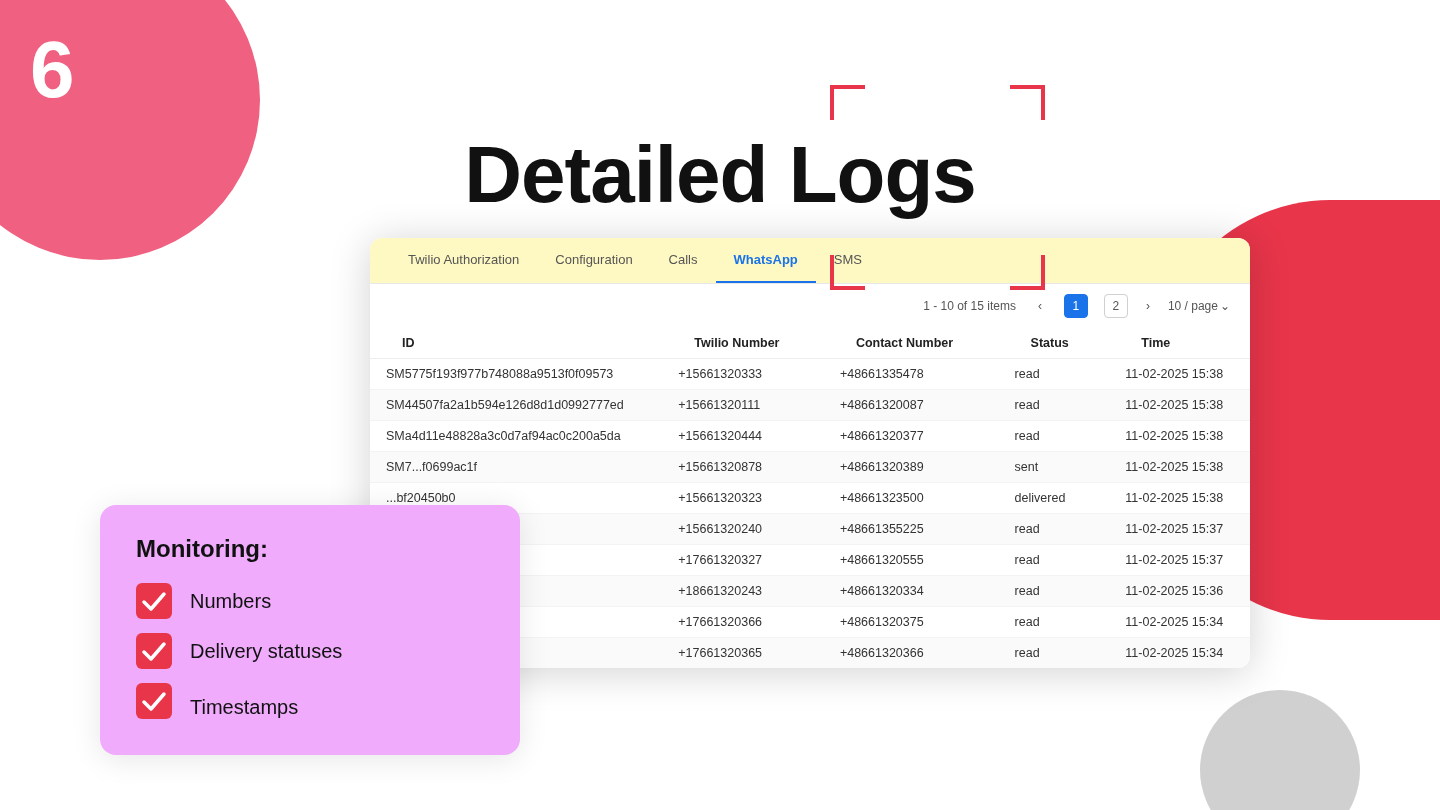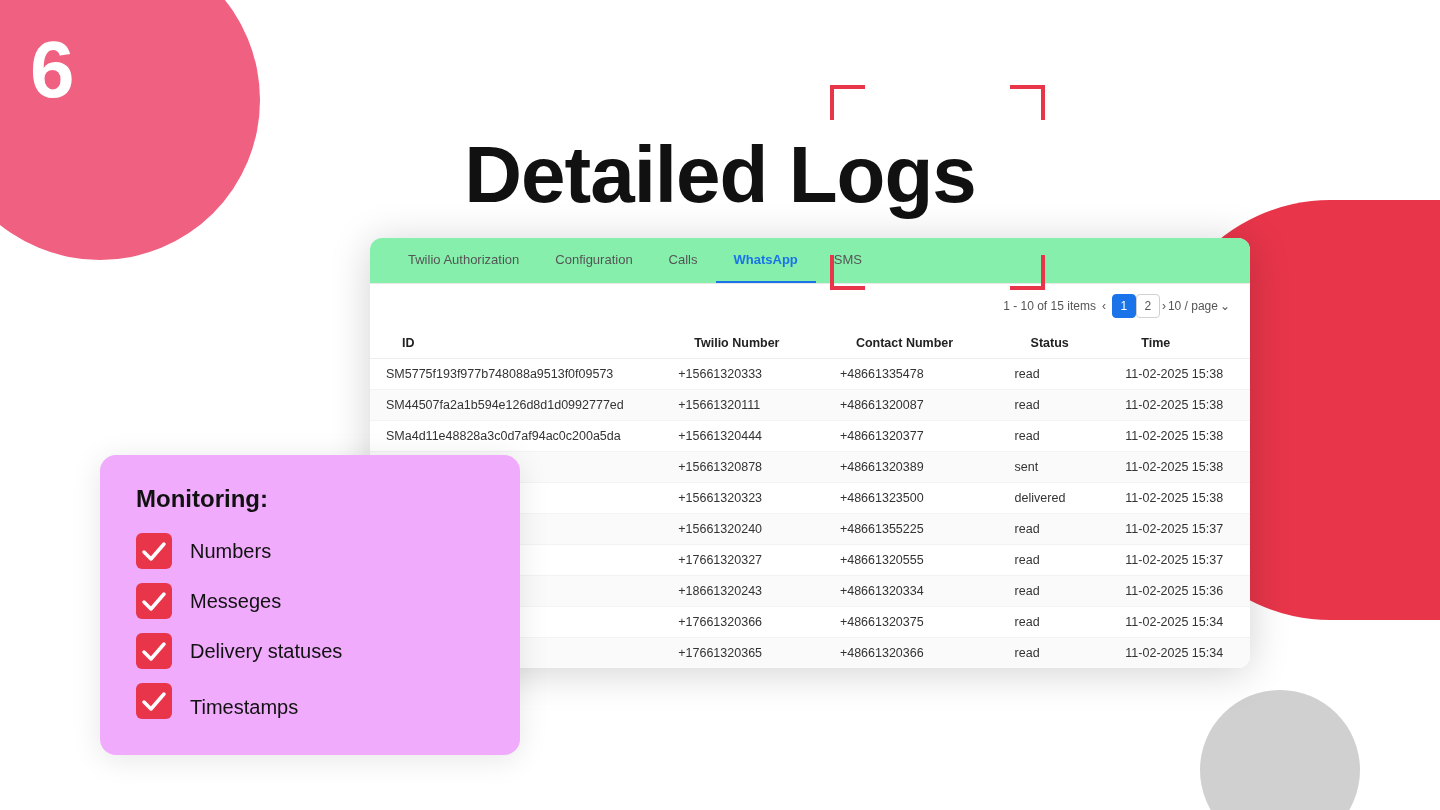--- a/index.html
+++ b/index.html
@@ -125,21 +125,21 @@
       z-index: 6;
       overflow: hidden;
     }
 
     
     .tabs {
       display: flex;
       align-items: center;
       padding: 0 20px;
       border-bottom: 1px solid #e8e8e8;
-      background: #86efac;
+      background: #fef9c3;
     }
     .tab {
       padding: 14px 18px;
       font-size: 13px;
       color: #555;
       cursor: pointer;
       border-bottom: 2px solid transparent;
       white-space: nowrap;
     }
     .tab.active {
@@ -149,21 +149,21 @@
     }
 
     
     .pagination-bar {
       display: flex;
       align-items: center;
       justify-content: flex-end;
       padding: 10px 20px;
       font-size: 12px;
       color: #555;
-      gap: 0;
+      gap: 16px;
     }
     .page-btn {
       width: 24px;
       height: 24px;
       display: flex;
       align-items: center;
       justify-content: center;
       border: 1px solid #d0d0d0;
       border-radius: 4px;
       font-size: 12px;
@@ -385,27 +385,20 @@
   <div class="monitoring-title">Monitoring:</div>
 
   <div class="monitoring-item">
     <svg class="check-icon" viewBox="0 0 36 36" fill="none" xmlns="http://www.w3.org/2000/svg">
       <rect width="36" height="36" rx="6" fill="#e8354a"></rect>
       <polyline points="8,19 15,26 28,11" stroke="white" stroke-width="3.5" stroke-linecap="round" stroke-linejoin="round"></polyline>
     </svg>
     <span class="monitoring-label">Numbers</span>
   </div>
 
-  <div class="monitoring-item">
-    <svg class="check-icon" viewBox="0 0 36 36" fill="none" xmlns="http://www.w3.org/2000/svg">
-      <rect width="36" height="36" rx="6" fill="#e8354a"></rect>
-      <polyline points="8,19 15,26 28,11" stroke="white" stroke-width="3.5" stroke-linecap="round" stroke-linejoin="round"></polyline>
-    </svg>
-    <span class="monitoring-label">Messeges</span>
-  </div>
 
   <div class="monitoring-item">
     <svg class="check-icon" viewBox="0 0 36 36" fill="none" xmlns="http://www.w3.org/2000/svg">
       <rect width="36" height="36" rx="6" fill="#e8354a"></rect>
       <polyline points="8,19 15,26 28,11" stroke="white" stroke-width="3.5" stroke-linecap="round" stroke-linejoin="round"></polyline>
     </svg>
     <span class="monitoring-label">Delivery statuses</span>
   </div>
 
   <div class="monitoring-item">

